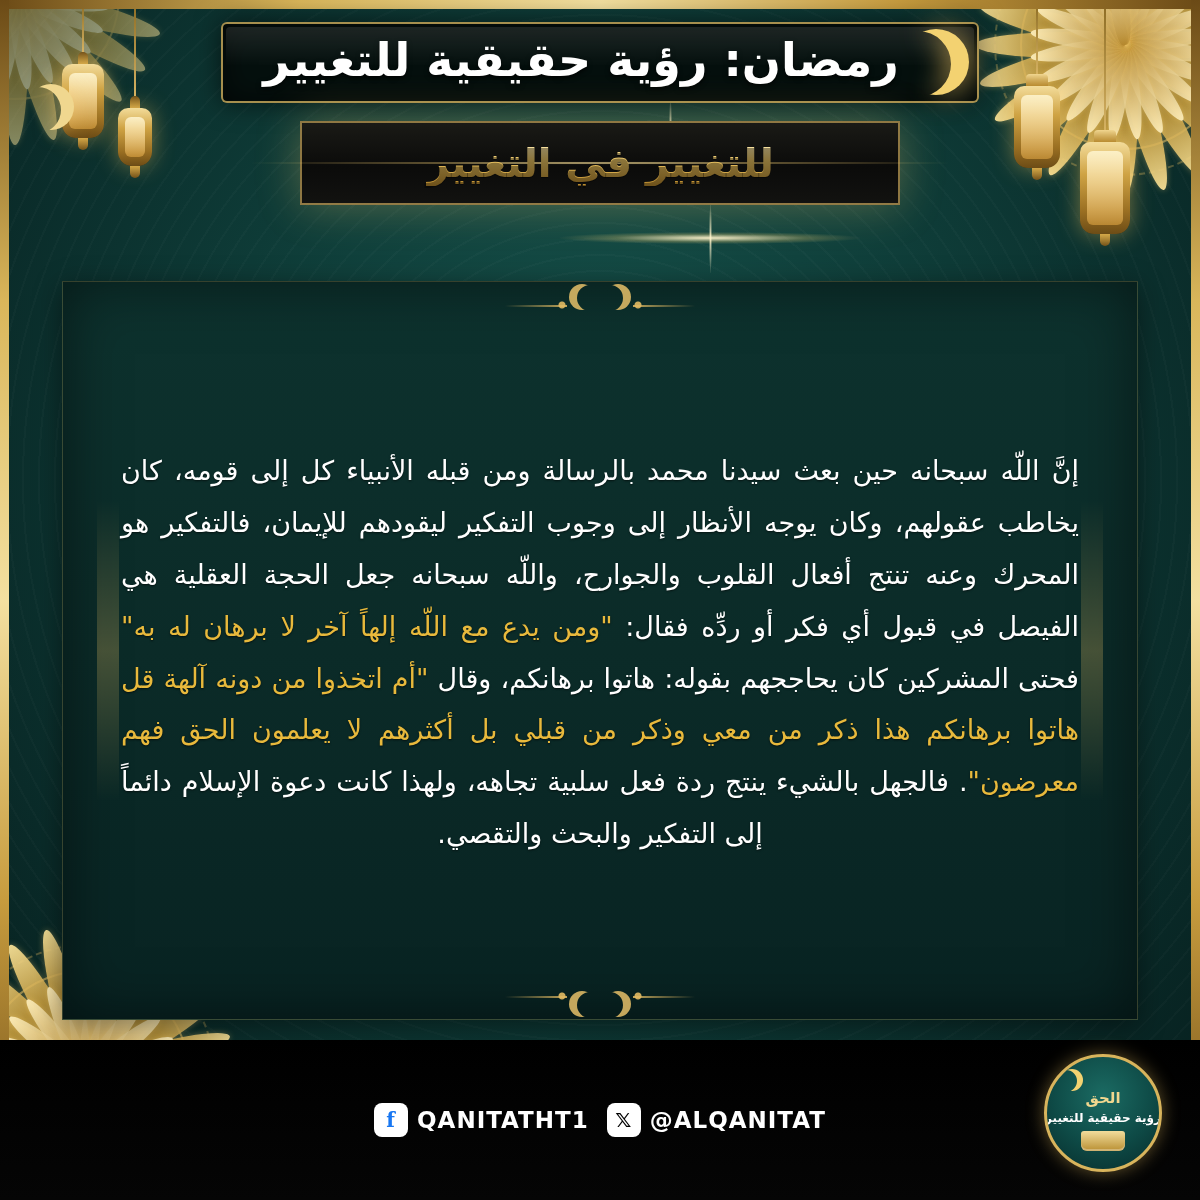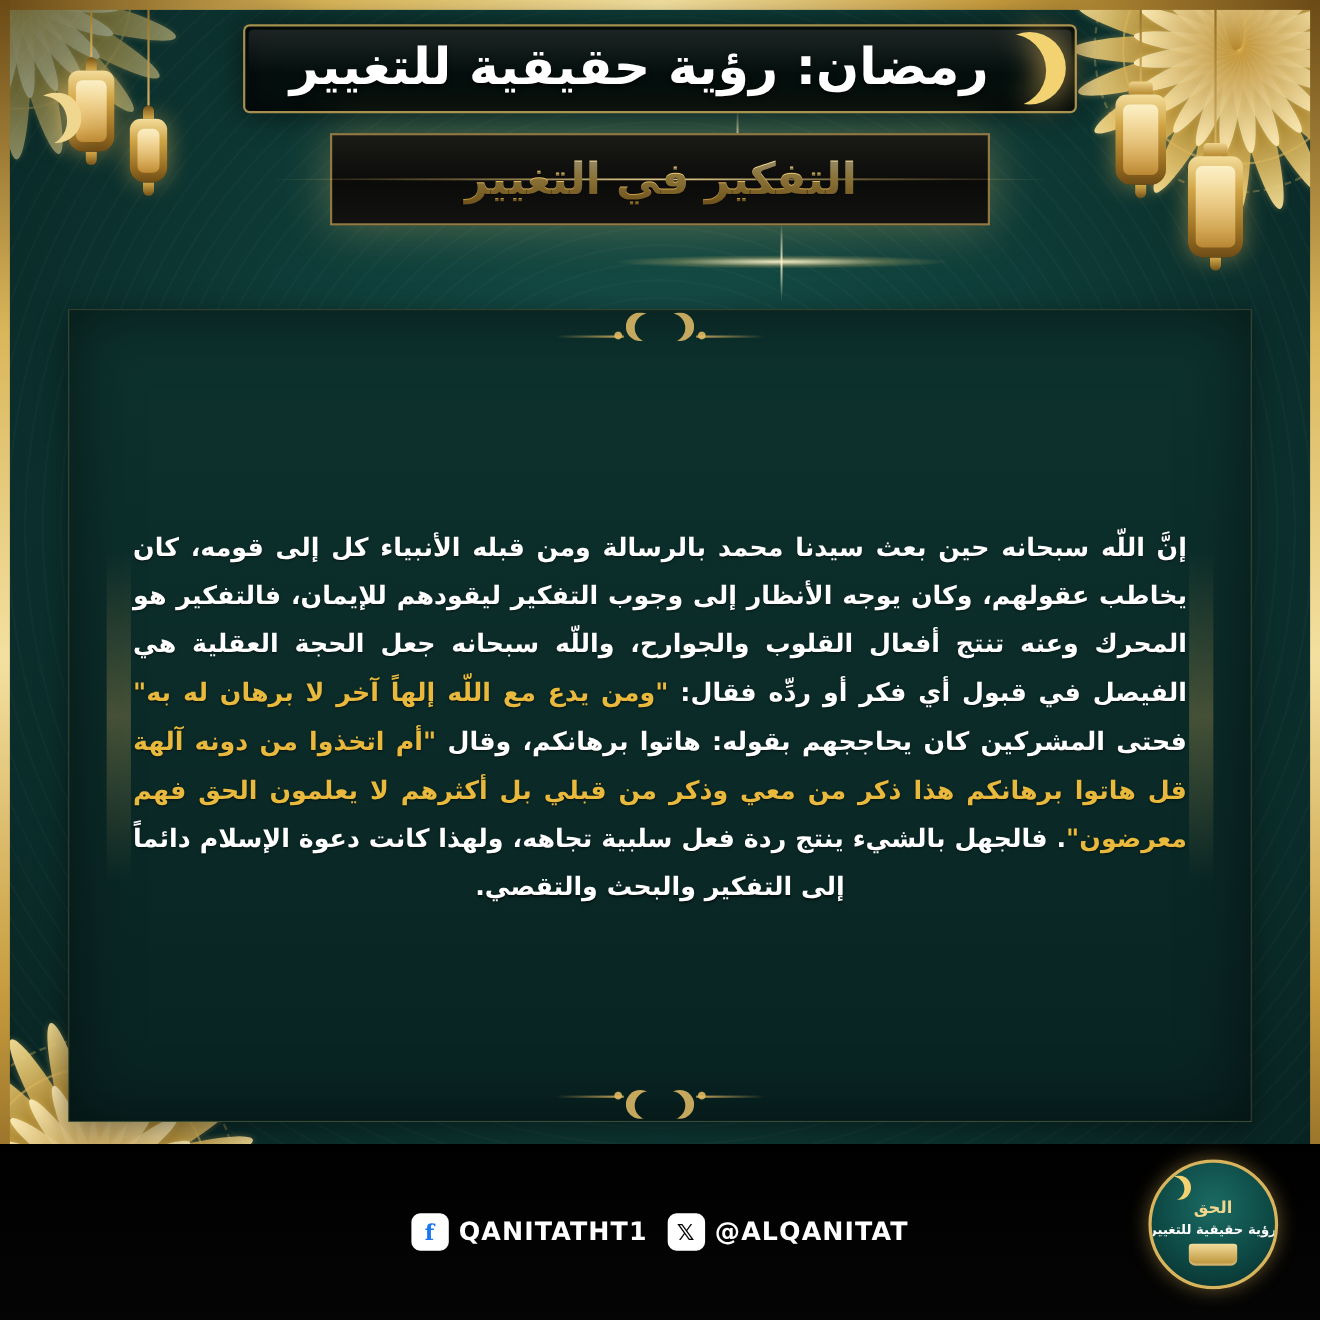--- a/index.html
+++ b/index.html
@@ -217,24 +217,24 @@
   .crescent-pair { position:absolute; left:50%; transform:translateX(-50%); display:flex; gap:10px; }
   .crescent-pair.top { top: 2px; }
   .crescent-pair.bottom { bottom: 2px; }
   .crescent-pair i {
     display:block; width:26px;height:26px;border-radius:50%;
     box-shadow: inset -8px 1px 0 0 rgba(230,192,104,.85);
   }
   .crescent-pair i.flip { transform: scaleX(-1); }
 
   .body-text {
-    font-size: 23px;
+    font-size: 27px;
     line-height: 1.92;
     color: #ffffff;
-    font-weight: 700;
+    font-weight: 400;
     text-align: justify;
     text-align-last: center;
     direction: rtl;
     width: 100%;
     text-shadow: 0 1px 2px rgba(0,0,0,.55);
   }
   .body-text .gold {
     color: #e8b93c;
     text-shadow: 0 1px 2px rgba(0,0,0,.6);
   }
@@ -502,21 +502,21 @@
   </div>
   <div class="moon" style="top:84px; left:28px;"></div>
 
   <div class="title-wrap">
     <div class="title-bar">
       <div class="hl"></div>
       <div class="title-moon"></div>
       <div class="title-text">رمضان: رؤية حقيقية للتغيير</div>
     </div>
     <div class="subtitle-bar">
-      <div class="subtitle-text">التفكير في التغيير</div>
+      <div class="subtitle-text">للتغيير في التغيير</div>
     </div>
   </div>
 
   <div class="flare f1">
       <div class="spike"></div>
     </div>
   <div class="flare f2">
       <div class="spike"></div>
     </div>
 

